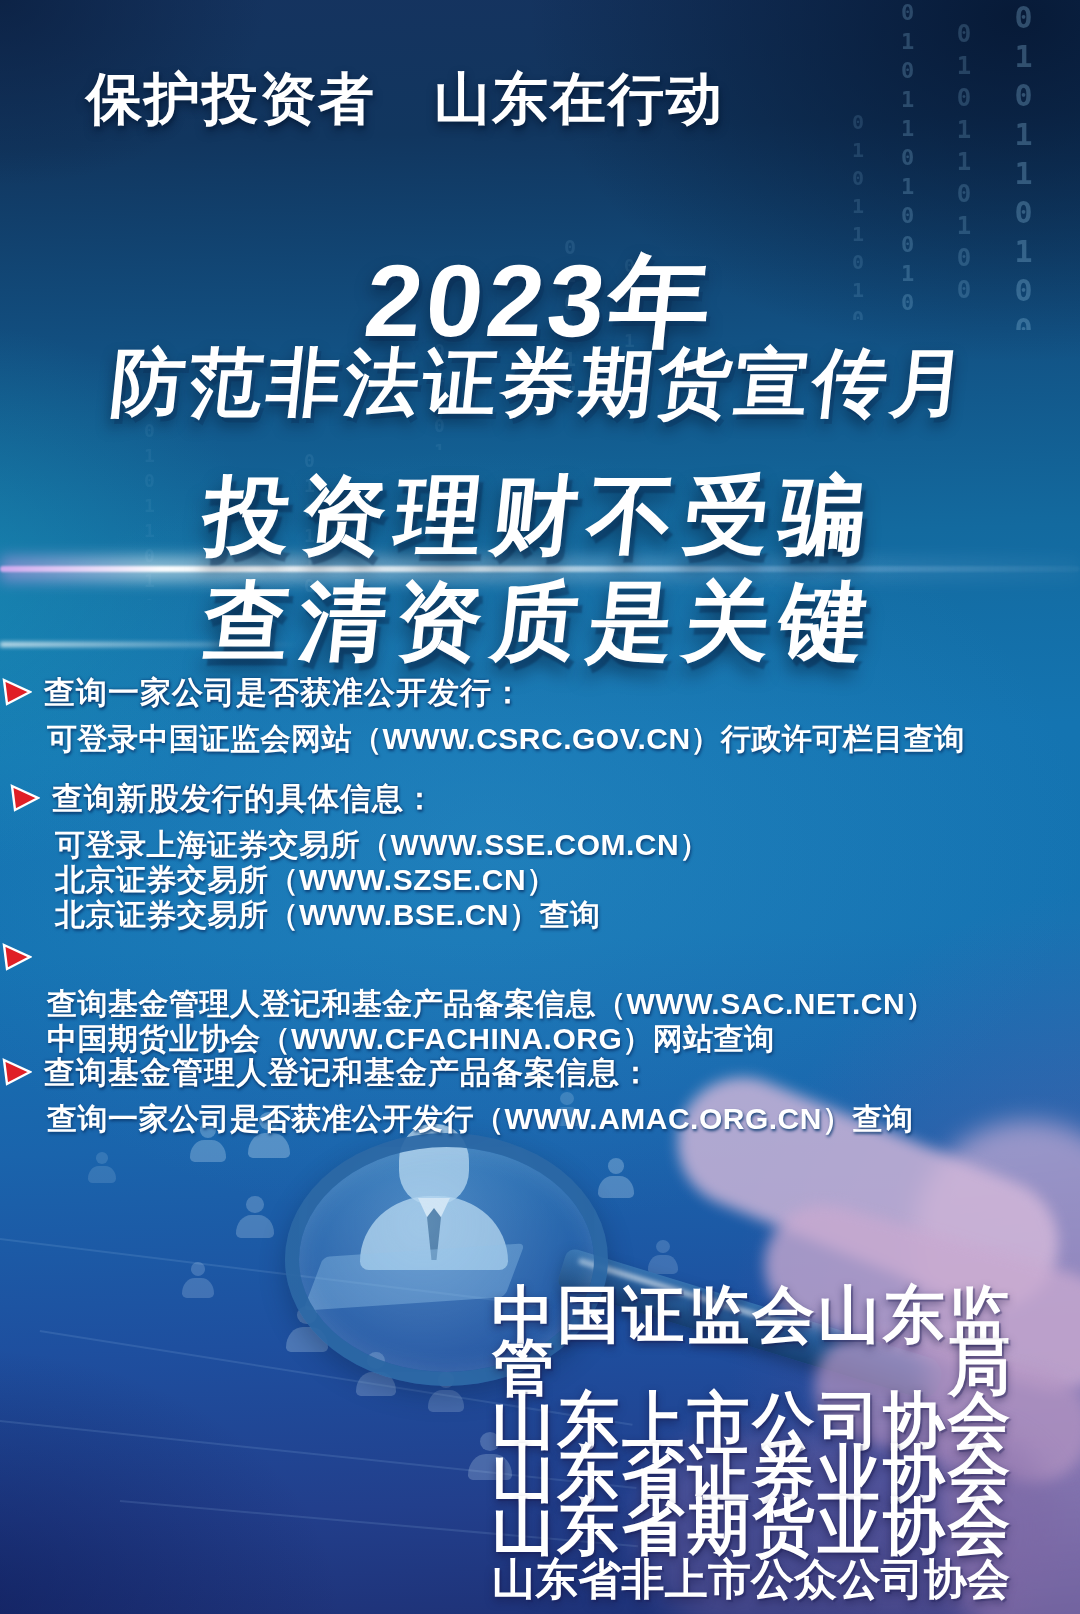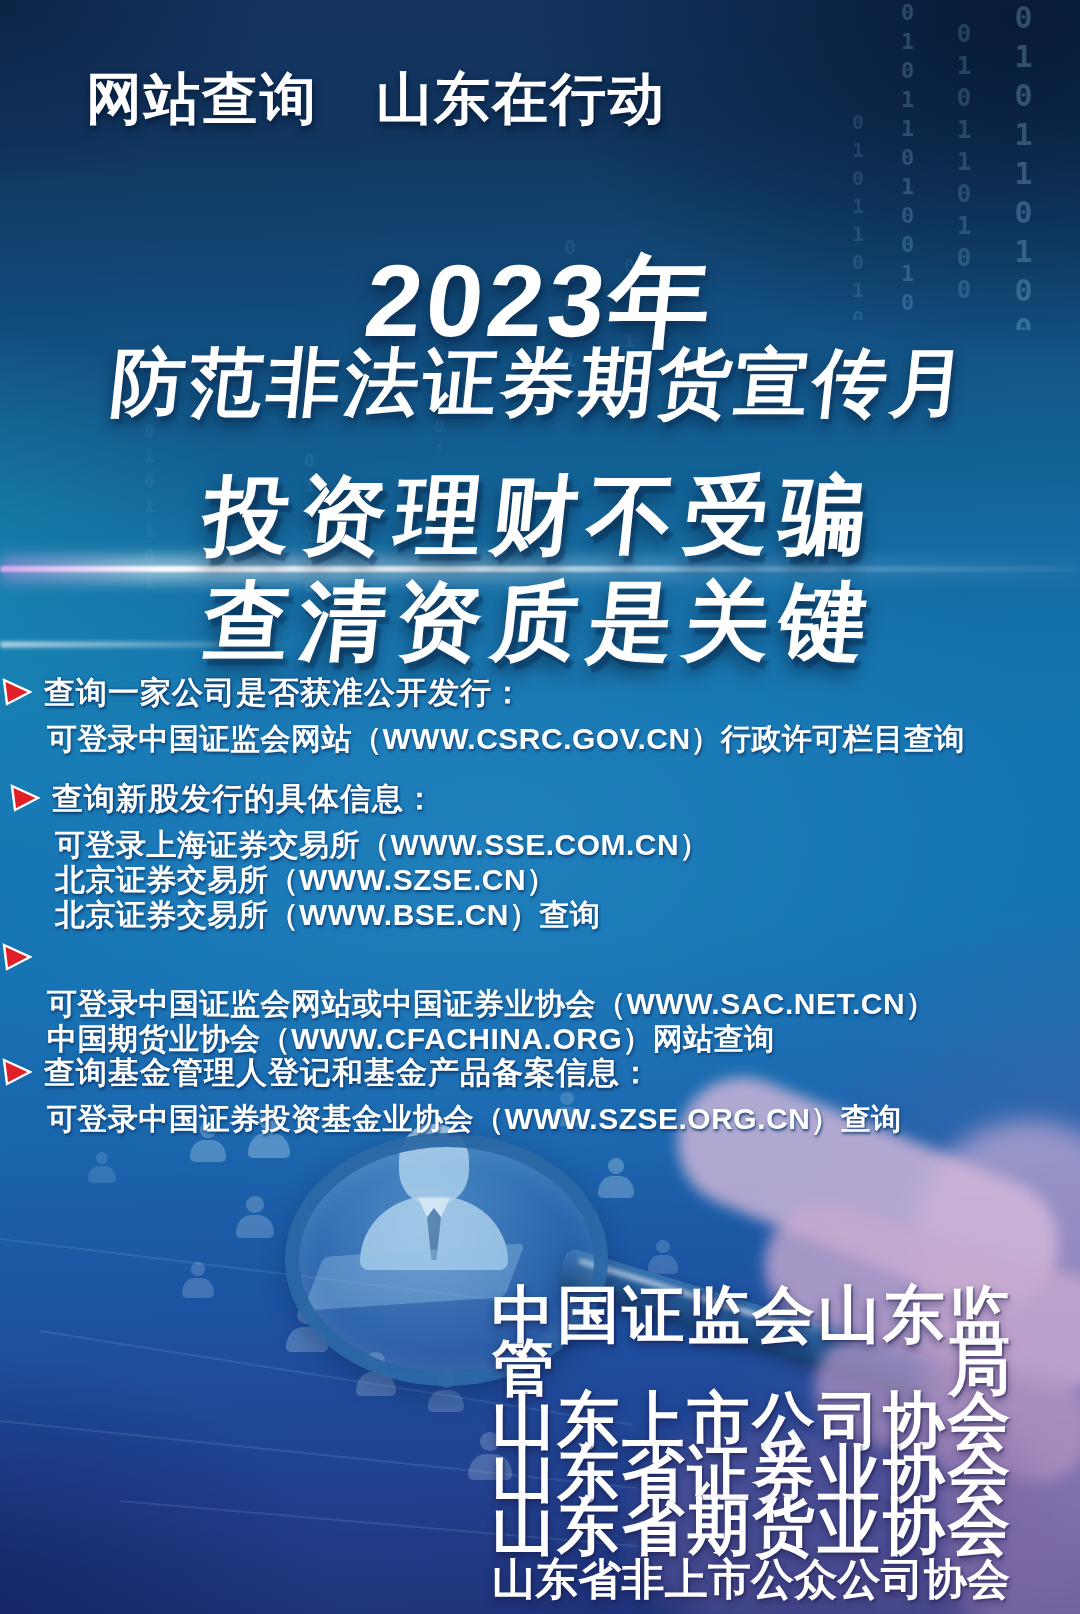--- a/index.html
+++ b/index.html
@@ -209,21 +209,21 @@
       <div class="glint"></div>
     </div>
   <div class="abs lens"></div>
 
   <div class="abs hand-blob hb4"></div>
   <div class="abs hand-blob hb1"></div>
   <div class="abs hand-blob hb2"></div>
   <div class="abs hand-blob hb3"></div>
   <div class="abs hand-blob hb5"></div>
 
-  <div class="abs top-slogan nowrap">网站查询　山东在行动</div>
+  <div class="abs top-slogan nowrap">保护投资者　山东在行动</div>
   <div class="abs year nowrap">2023年</div>
   <div class="abs main-title nowrap">防范非法证券期货宣传月</div>
   <div class="abs slogan-line sl1 nowrap">投资理财不受骗</div>
   <div class="abs slogan-line sl2 nowrap">查清资质是关键</div>
 
   <div class="abs sec s1">
     <div class="sec-head nowrap"><span class="arrow"><svg width="32" height="30" viewBox="0 0 32 30">
             <polygon points="4,3 30,15 7,27" fill="#e01f26" stroke="#ffffff" stroke-width="2.4"></polygon>
           </svg></span><span>查询一家公司是否获准公开发行：</span></div>
     <div class="sec-line nowrap">可登录中国证监会网站（WWW.CSRC.GOV.CN）行政许可栏目查询</div>
@@ -235,29 +235,29 @@
           </svg></span><span>查询新股发行的具体信息：</span></div>
     <div class="sec-line nowrap">可登录上海证券交易所（WWW.SSE.COM.CN）</div>
     <div class="sec-line nowrap">北京证券交易所（WWW.SZSE.CN）</div>
     <div class="sec-line nowrap">北京证券交易所（WWW.BSE.CN）查询</div>
   </div>
 
   <div class="abs sec s3">
     <div class="sec-head nowrap"><span class="arrow"><svg width="32" height="30" viewBox="0 0 32 30">
             <polygon points="4,3 30,15 7,27" fill="#e01f26" stroke="#ffffff" stroke-width="2.4"></polygon>
           </svg></span></div>
-    <div class="sec-line nowrap">可登录中国证监会网站或中国证券业协会（WWW.SAC.NET.CN）</div>
+    <div class="sec-line nowrap">查询基金管理人登记和基金产品备案信息（WWW.SAC.NET.CN）</div>
     <div class="sec-line nowrap">中国期货业协会（WWW.CFACHINA.ORG）网站查询</div>
   </div>
 
   <div class="abs sec s4">
     <div class="sec-head nowrap"><span class="arrow"><svg width="32" height="30" viewBox="0 0 32 30">
             <polygon points="4,3 30,15 7,27" fill="#e01f26" stroke="#ffffff" stroke-width="2.4"></polygon>
           </svg></span><span>查询基金管理人登记和基金产品备案信息：</span></div>
-    <div class="sec-line nowrap">可登录中国证券投资基金业协会（WWW.SZSE.ORG.CN）查询</div>
+    <div class="sec-line nowrap">查询一家公司是否获准公开发行（WWW.AMAC.ORG.CN）查询</div>
   </div>
 
   <div class="abs orgs">
     <div class="org-line">中国证监会山东监管局</div>
     <div class="org-line">山东上市公司协会</div>
     <div class="org-line">山东省证券业协会</div>
     <div class="org-line">山东省期货业协会</div>
     <div class="org-line">山东省非上市公众公司协会</div>
   </div>
 

